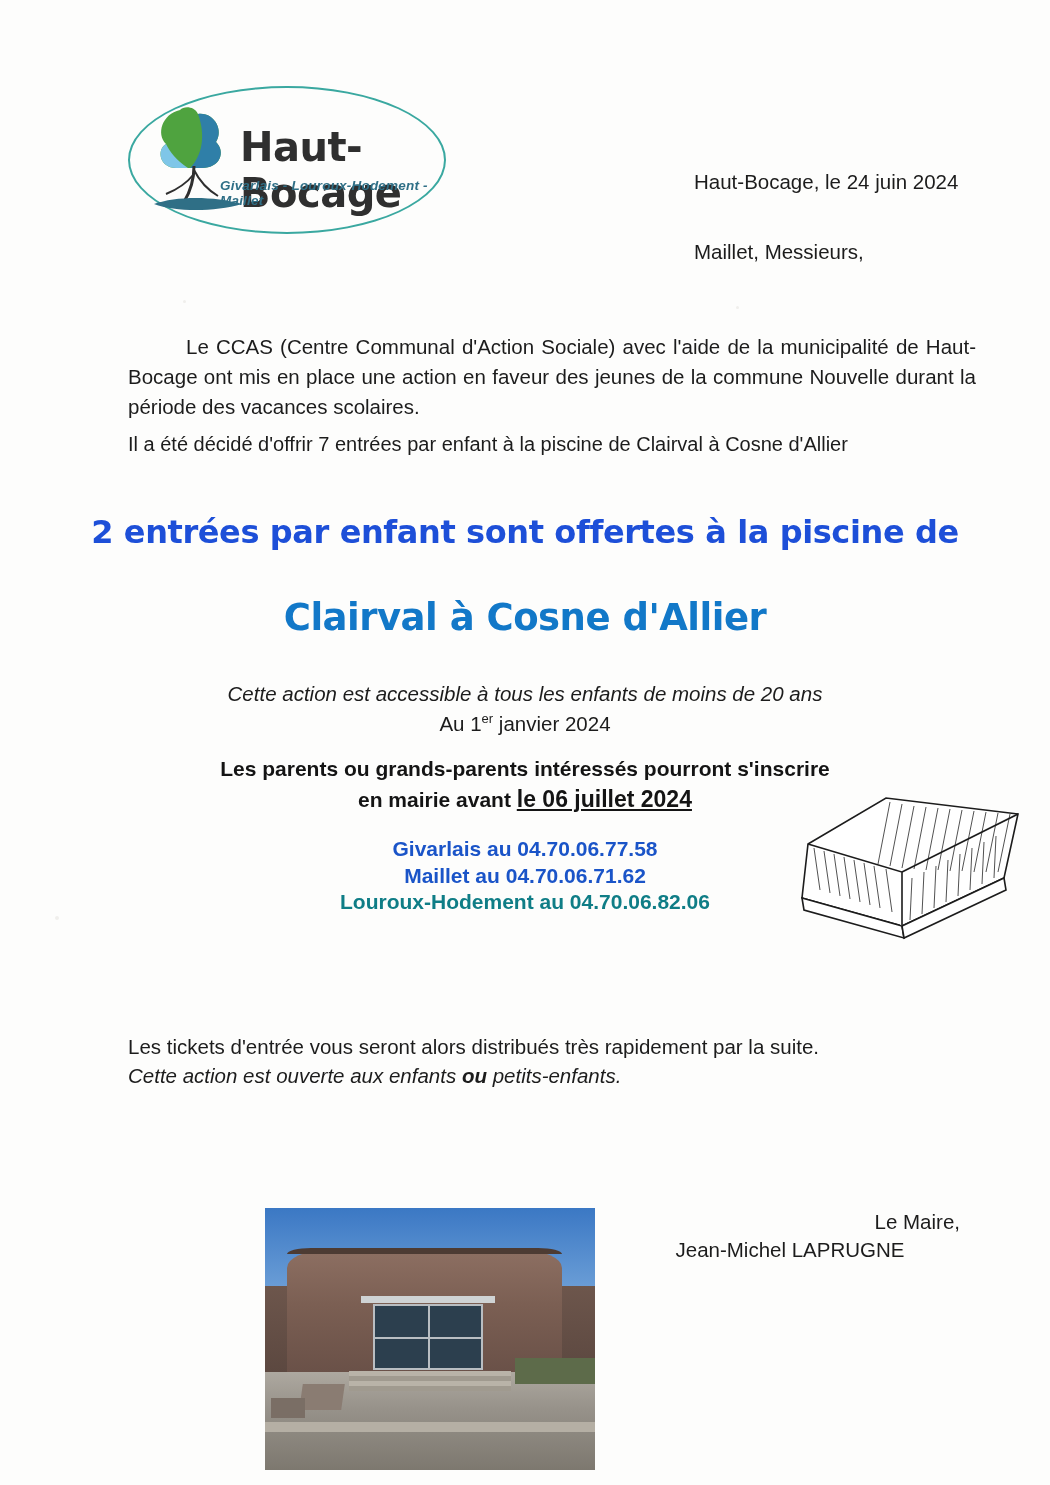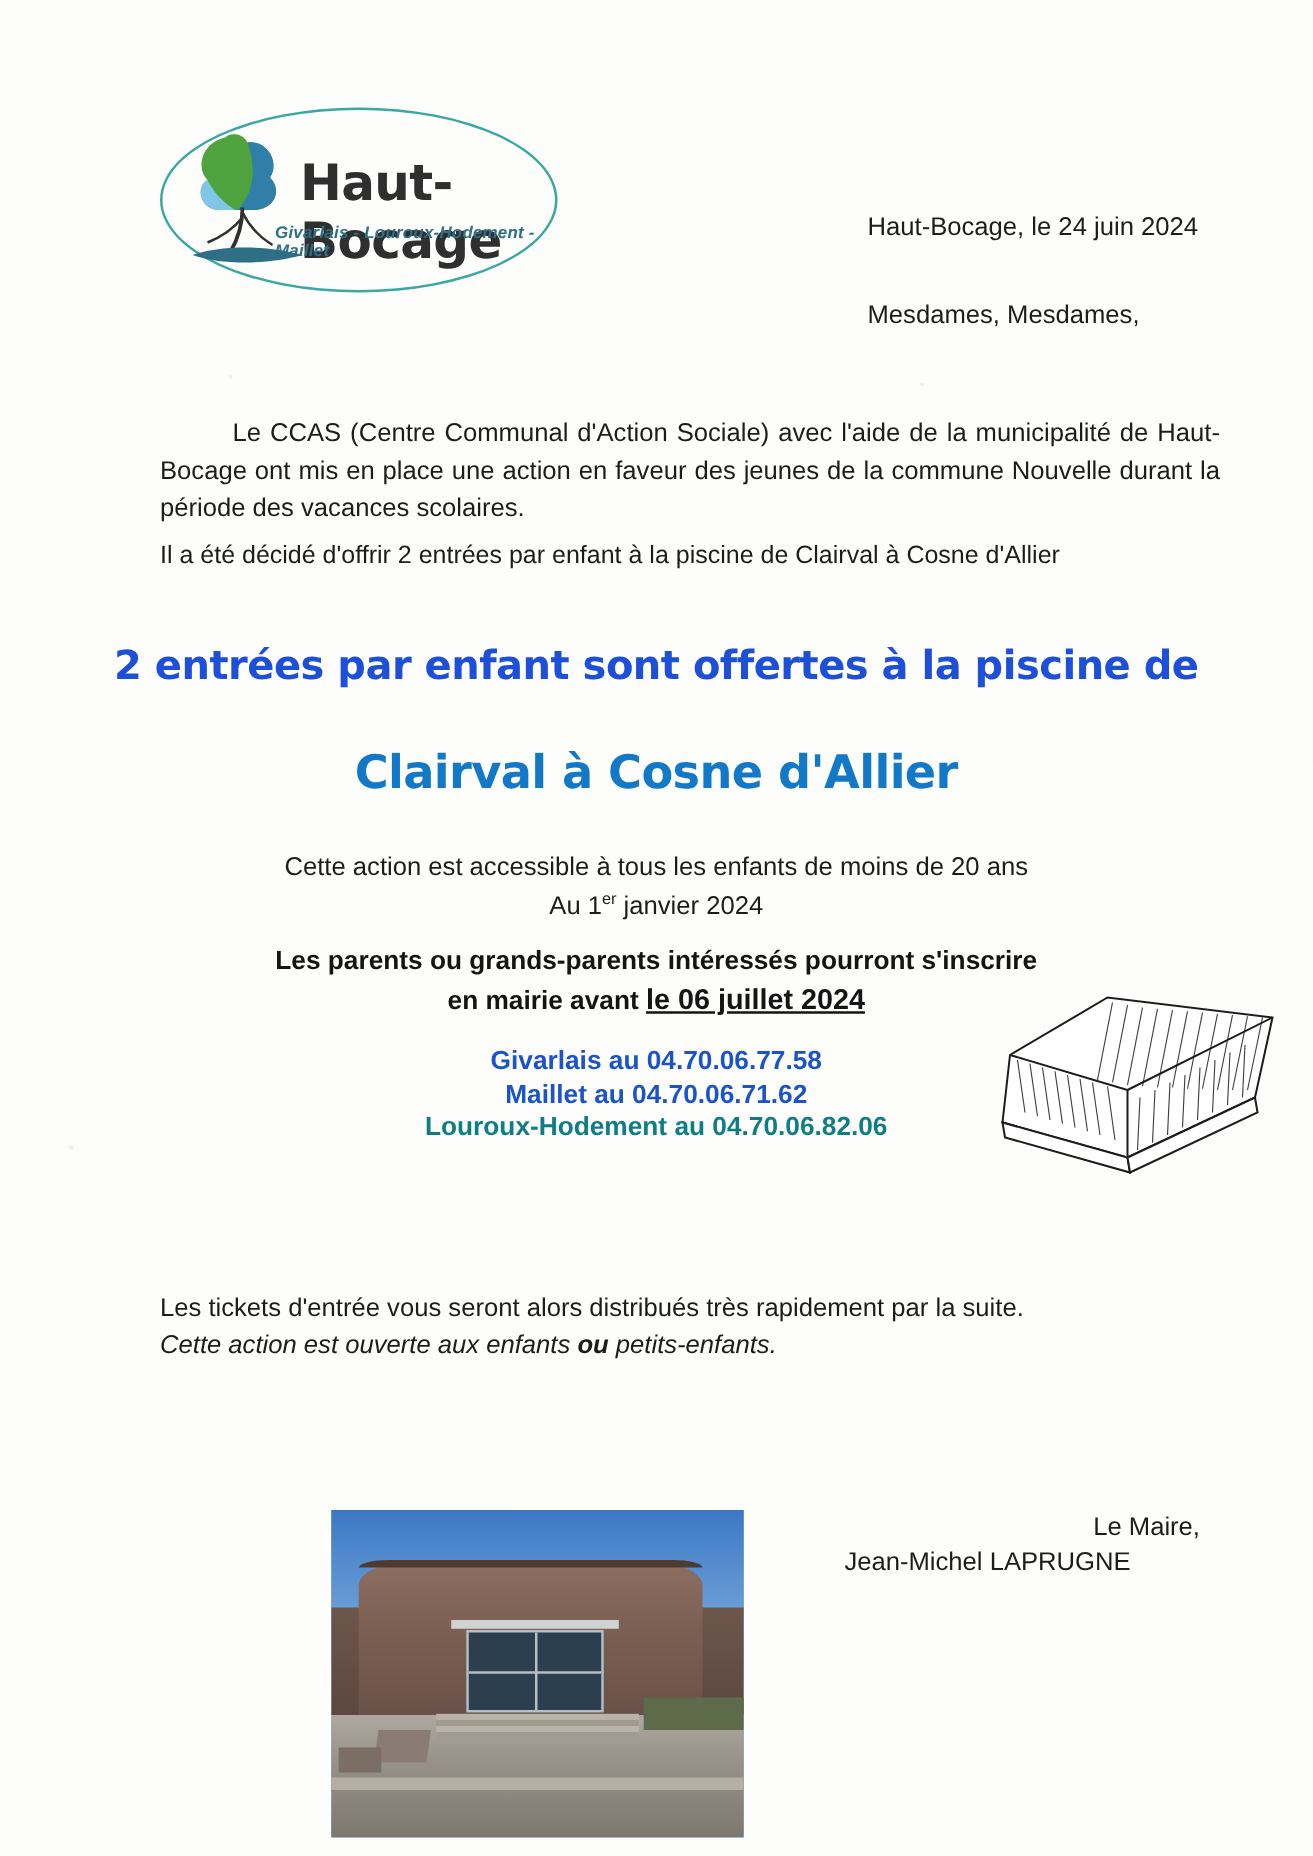--- a/index.html
+++ b/index.html
@@ -134,20 +134,21 @@
 
   
   .sub-line-1 {
     position: absolute;
     left: 0;
     top: 682px;
     width: 1050px;
     text-align: center;
     font-size: 20.5px;
     color: #1c1c1c;
+    font-style: italic;
   }
   .sub-line-2 {
     position: absolute;
     left: 0;
     top: 711px;
     width: 1050px;
     text-align: center;
     font-size: 20.5px;
     color: #1c1c1c;
   }
@@ -357,24 +358,24 @@
       <path d="M44 66 C44 80 40 92 34 102" stroke="#2f2f2f" stroke-width="3" fill="none"></path>
       <path d="M44 70 C50 82 58 90 68 96" stroke="#2f2f2f" stroke-width="2" fill="none"></path>
       <path d="M44 74 C36 84 26 90 16 94" stroke="#2f2f2f" stroke-width="2" fill="none"></path>
       <path d="M4 104 C26 96 64 96 92 104 C64 112 26 112 4 104 Z" fill="#2f6f86"></path>
     </svg>
     <div class="logo-title">Haut-Bocage</div>
     <div class="logo-sub">Givarlais - Louroux-Hodement - Maillet</div>
   </div>
 
   <div class="date-line">Haut-Bocage, le 24 juin 2024</div>
-  <div class="salutation">Mesdames, Mesdames,</div>
+  <div class="salutation">Maillet, Messieurs,</div>
 
   <div class="para-1">Le CCAS (Centre Communal d'Action Sociale) avec l'aide de la municipalité de Haut-Bocage ont mis en place une action en faveur des jeunes de la commune Nouvelle durant la période des vacances scolaires.</div>
-  <div class="para-2">Il a été décidé d'offrir 2 entrées par enfant à la piscine de Clairval à Cosne d'Allier</div>
+  <div class="para-2">Il a été décidé d'offrir 7 entrées par enfant à la piscine de Clairval à Cosne d'Allier</div>
 
   <div class="headline-1">2 entrées par enfant sont offertes à la piscine de</div>
   <div class="headline-2">Clairval à Cosne d'Allier</div>
 
   <div class="sub-line-1">Cette action est accessible à tous les enfants de moins de 20 ans</div>
   <div class="sub-line-2"><span>Au 1</span><sup>er</sup><span> janvier 2024</span></div>
 
   <div class="inscr-1">Les parents ou grands-parents intéressés pourront s'inscrire</div>
   <div class="inscr-2"><span>en mairie avant </span><span class="date-underline">le 06 juillet 2024</span></div>
 

